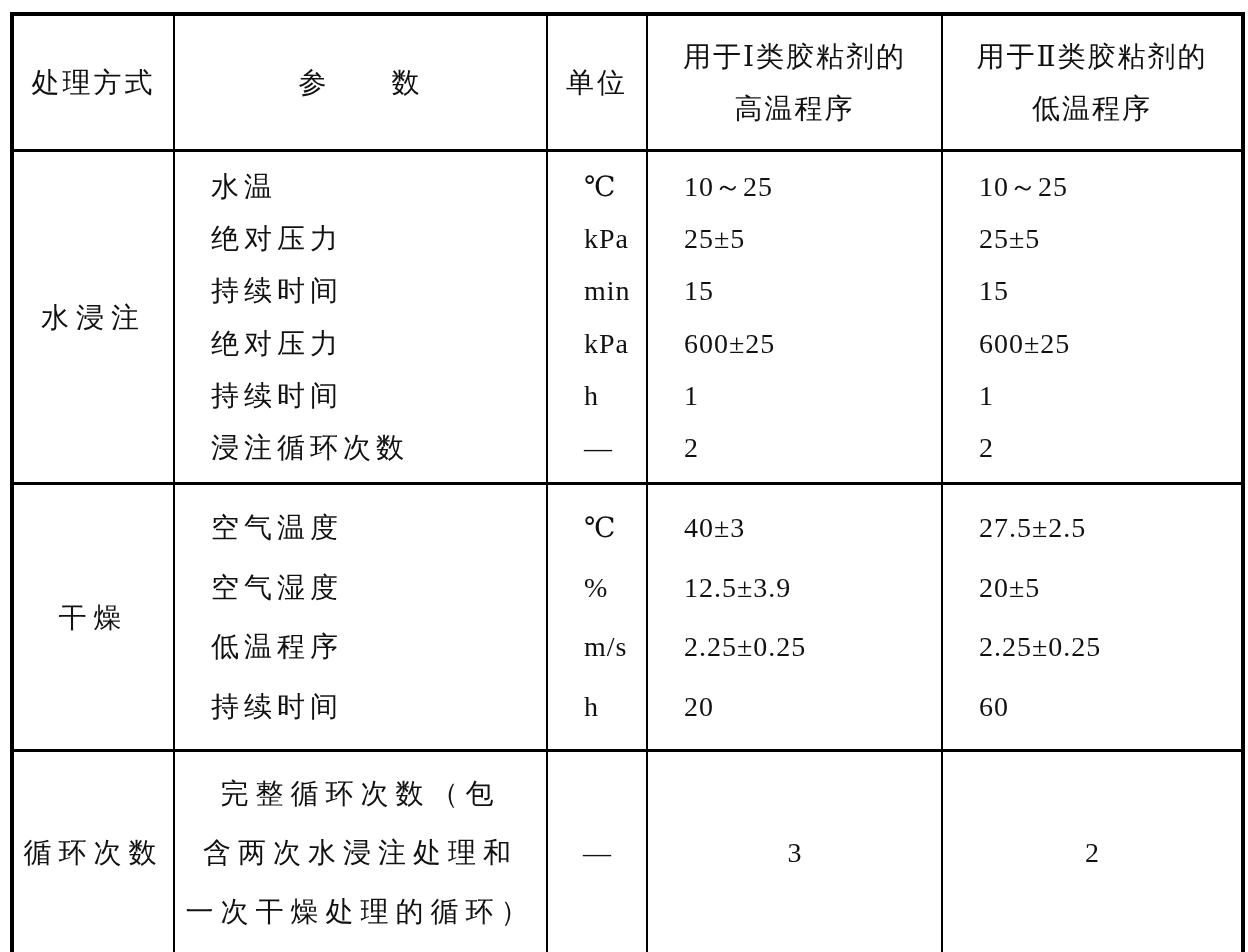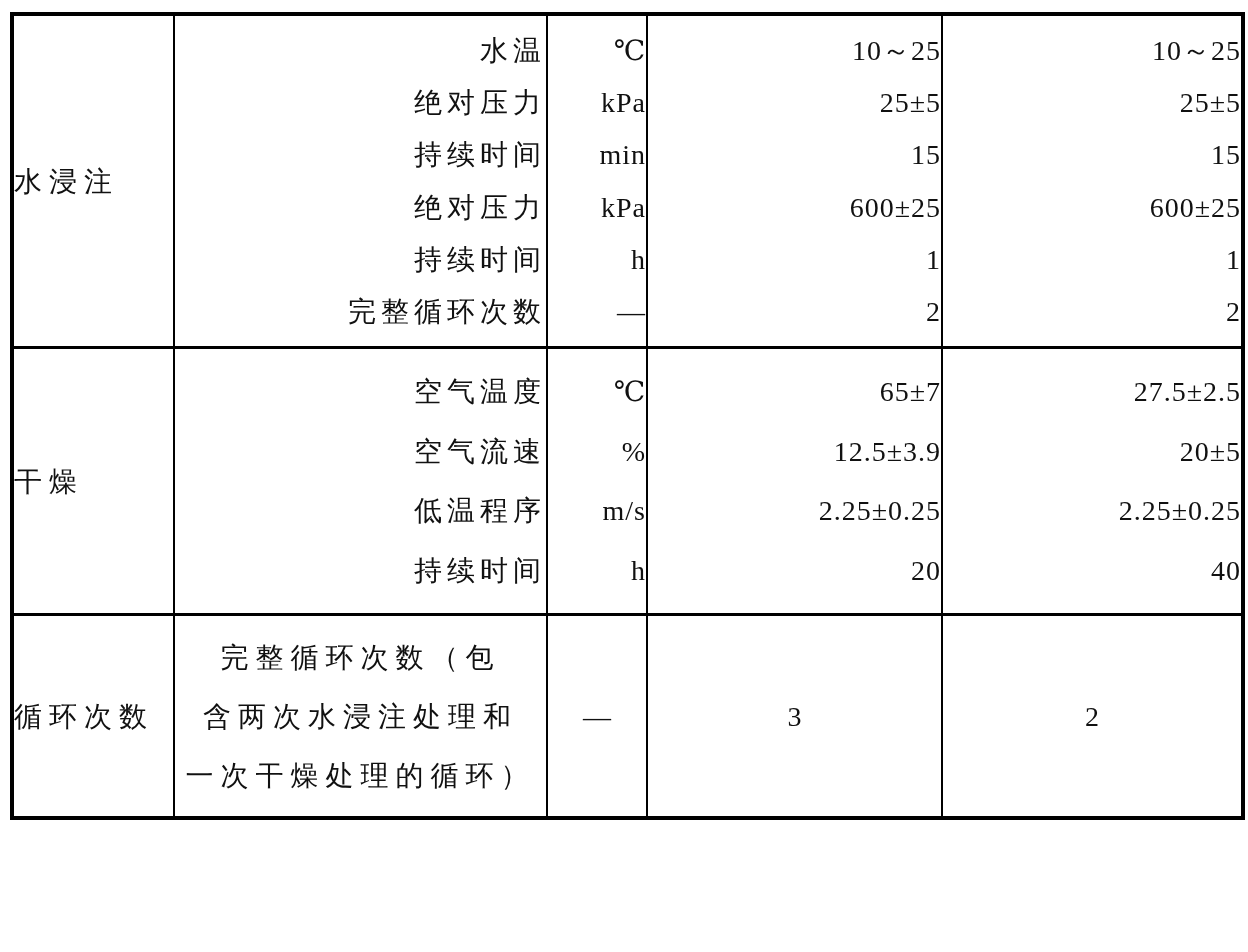--- a/index.html
+++ b/index.html
@@ -17,22 +17,22 @@
     border-left:2px solid #000;border-right:2px solid #000;
     border-top:3px solid #000;border-bottom:3px solid #000;
     padding:0;font-weight:normal;vertical-align:middle;background:#fff;
   }
   tr.head th{height:133px;text-align:center;}
   tr.sec1 td{height:330px;}
   tr.sec2 td{height:264px;}
   tr.sec3 td{height:200px;}
   .two-line div{line-height:52px;text-align:center;letter-spacing:2px;}
   .hdr{letter-spacing:3px;text-align:center;}
-  .method{text-align:left;letter-spacing:7px;}
-  .stack{display:flex;flex-direction:column;justify-content:space-evenly;align-items:flex-end;}
+  .method{text-align:center;letter-spacing:7px;}
+  .stack{display:flex;flex-direction:column;justify-content:space-evenly;align-items:flex-start;margin-left:36px;}
   tr.sec1 .stack{height:330px;}
   tr.sec2 .stack{height:264px;}
   .param-line{letter-spacing:5px;white-space:nowrap;}
   .unit-line,.val-line{letter-spacing:1px;white-space:nowrap;}
   .note{
     display:flex;flex-direction:column;justify-content:center;align-items:center;
     height:180px;gap:24px;letter-spacing:7px;border-radius:15px;
   }
   .note div{white-space:nowrap;}
   .center-cell{text-align:center;}
@@ -44,31 +44,48 @@
   <table class="doc-table">
     <colgroup>
       <col style="width:162px">
       <col style="width:373px">
       <col style="width:100px">
       <col style="width:295px">
       <col style="width:301px">
     </colgroup>
 
     <tbody>
+        <tr class="head">
+      <th class="hdr">处理方式</th>
+      <th class="hdr">参　　数</th>
+      <th class="hdr">单位</th>
+      <th>
+        <div class="two-line">
+          <div>用于Ⅰ类胶粘剂的</div>
+          <div>高温程序</div>
+        </div>
+      </th>
+      <th>
+        <div class="two-line">
+          <div>用于Ⅱ类胶粘剂的</div>
+          <div>低温程序</div>
+        </div>
+      </th>
+    </tr>
 
     <tr class="sec1">
       <td class="method">水浸注</td>
       <td>
         <div class="stack">
           <div class="param-line">水温</div>
           <div class="param-line">绝对压力</div>
           <div class="param-line">持续时间</div>
           <div class="param-line">绝对压力</div>
           <div class="param-line">持续时间</div>
-          <div class="param-line">完整循环次数</div>
+          <div class="param-line">浸注循环次数</div>
         </div>
       </td>
       <td>
         <div class="stack">
           <div class="unit-line">℃</div>
           <div class="unit-line">kPa</div>
           <div class="unit-line">min</div>
           <div class="unit-line">kPa</div>
           <div class="unit-line">h</div>
           <div class="unit-line">—</div>
@@ -94,47 +111,47 @@
           <div class="val-line">2</div>
         </div>
       </td>
     </tr>
 
     <tr class="sec2">
       <td class="method">干燥</td>
       <td>
         <div class="stack">
           <div class="param-line">空气温度</div>
-          <div class="param-line">空气流速</div>
+          <div class="param-line">空气湿度</div>
           <div class="param-line">低温程序</div>
           <div class="param-line">持续时间</div>
         </div>
       </td>
       <td>
         <div class="stack">
           <div class="unit-line">℃</div>
           <div class="unit-line">%</div>
           <div class="unit-line">m/s</div>
           <div class="unit-line">h</div>
         </div>
       </td>
       <td>
         <div class="stack">
-          <div class="val-line">65±7</div>
+          <div class="val-line">40±3</div>
           <div class="val-line">12.5±3.9</div>
           <div class="val-line">2.25±0.25</div>
           <div class="val-line">20</div>
         </div>
       </td>
       <td>
         <div class="stack">
           <div class="val-line">27.5±2.5</div>
           <div class="val-line">20±5</div>
           <div class="val-line">2.25±0.25</div>
-          <div class="val-line">40</div>
+          <div class="val-line">60</div>
         </div>
       </td>
     </tr>
 
     <tr class="sec3">
       <td class="method">循环次数</td>
       <td>
         <div class="note">
           <div>完整循环次数（包</div>
           <div>含两次水浸注处理和</div>

